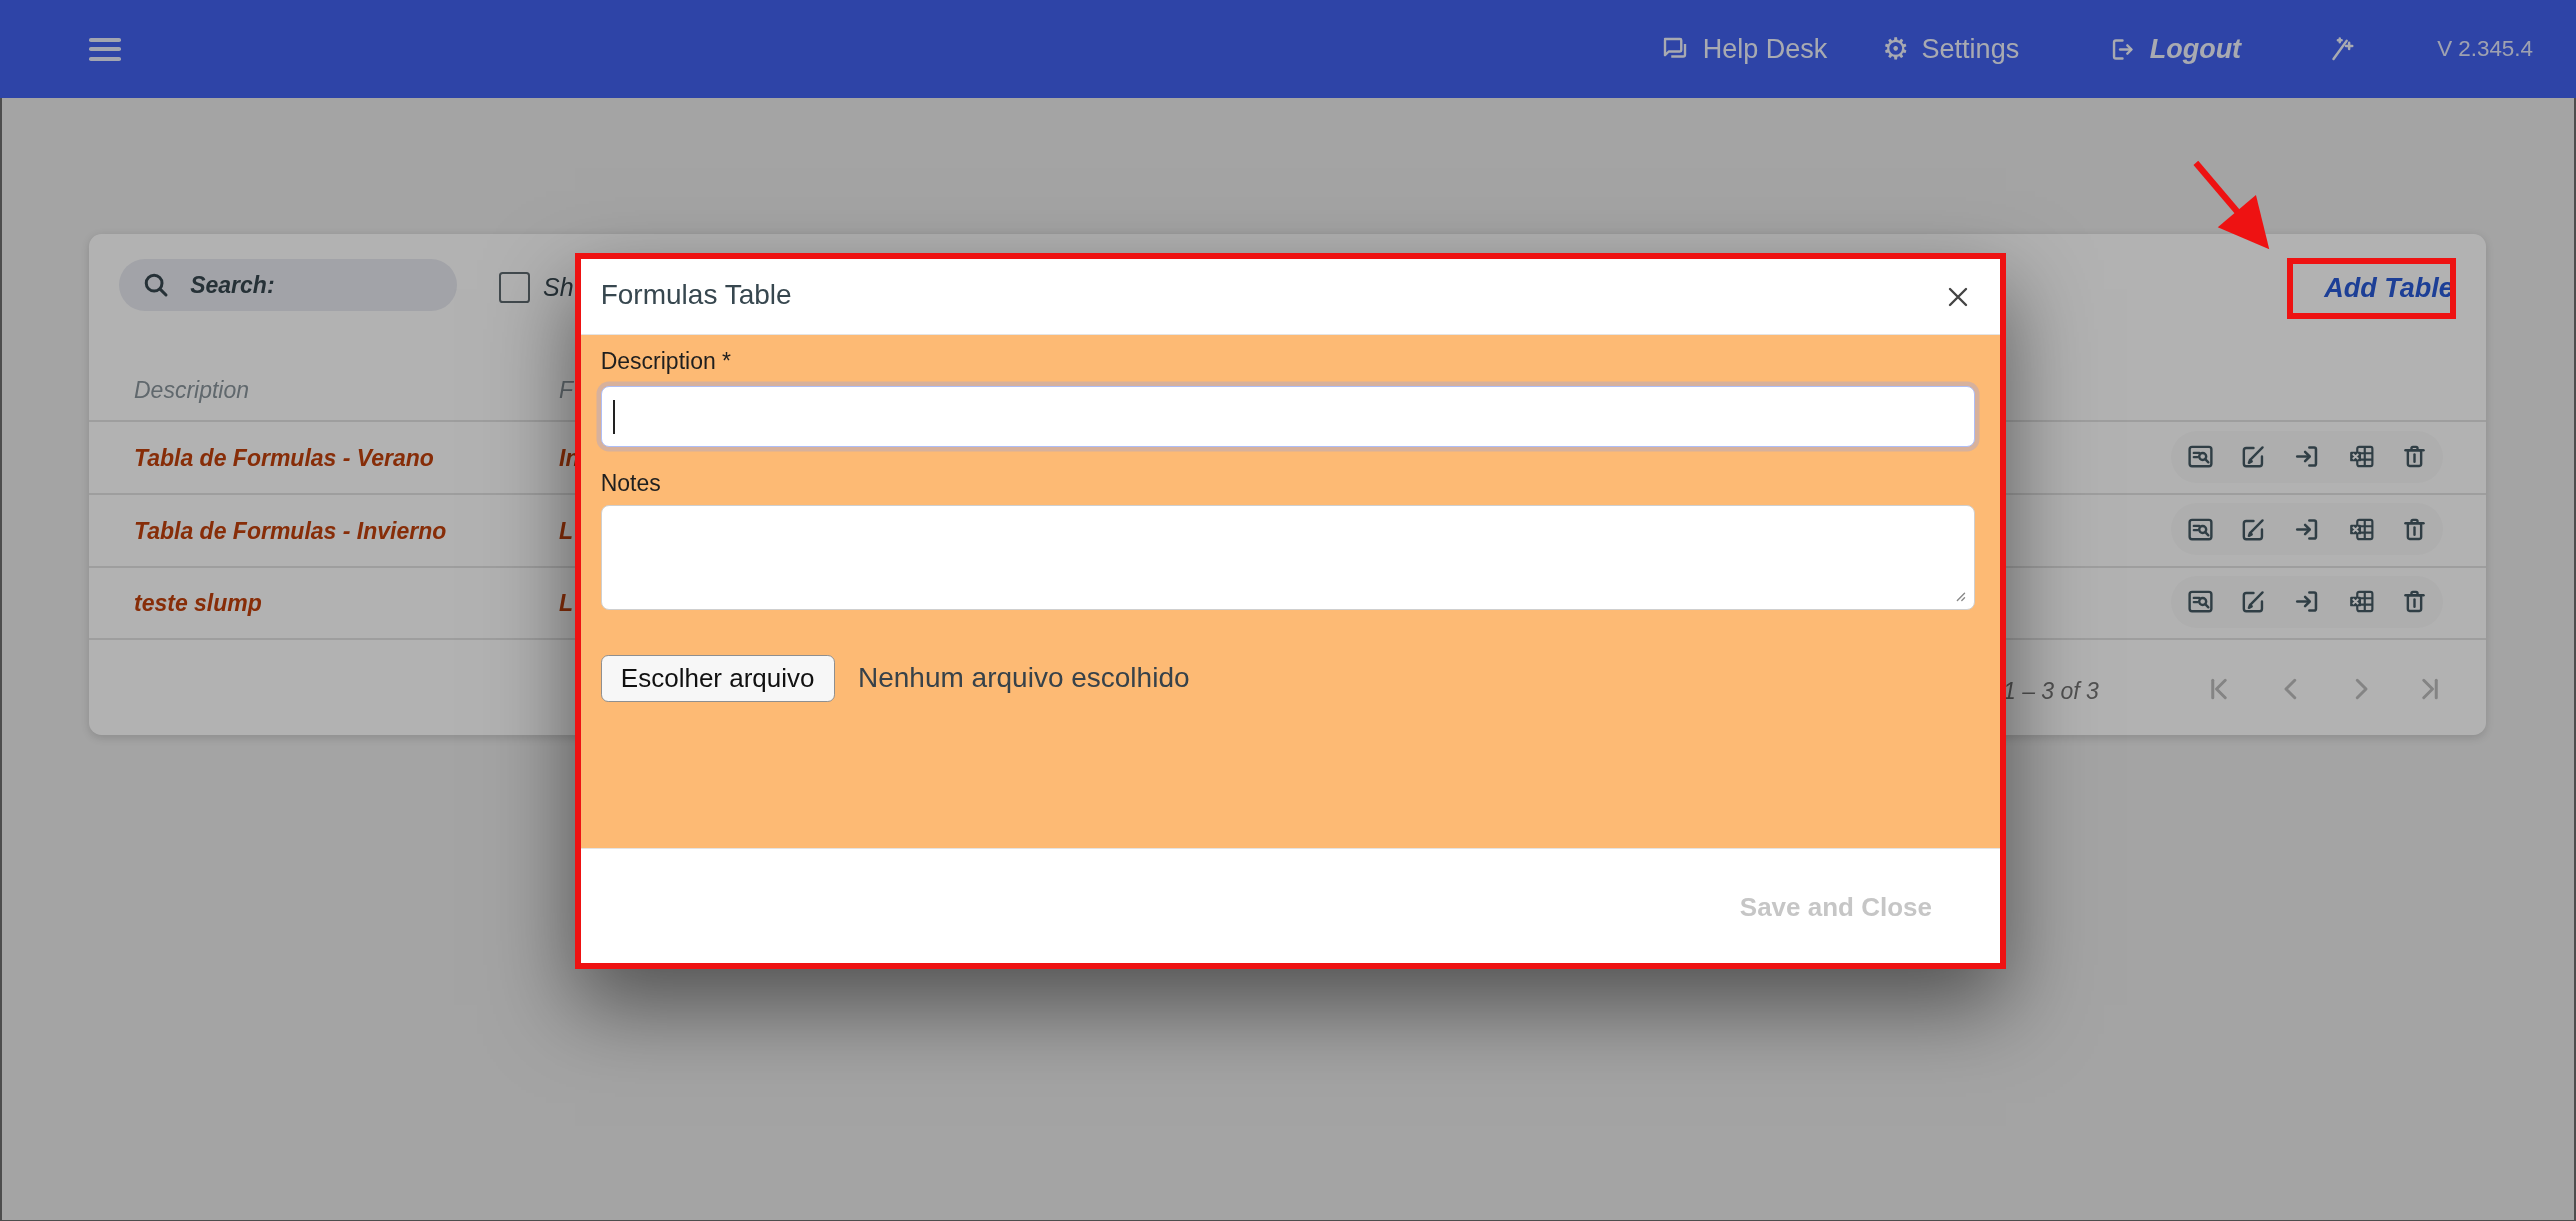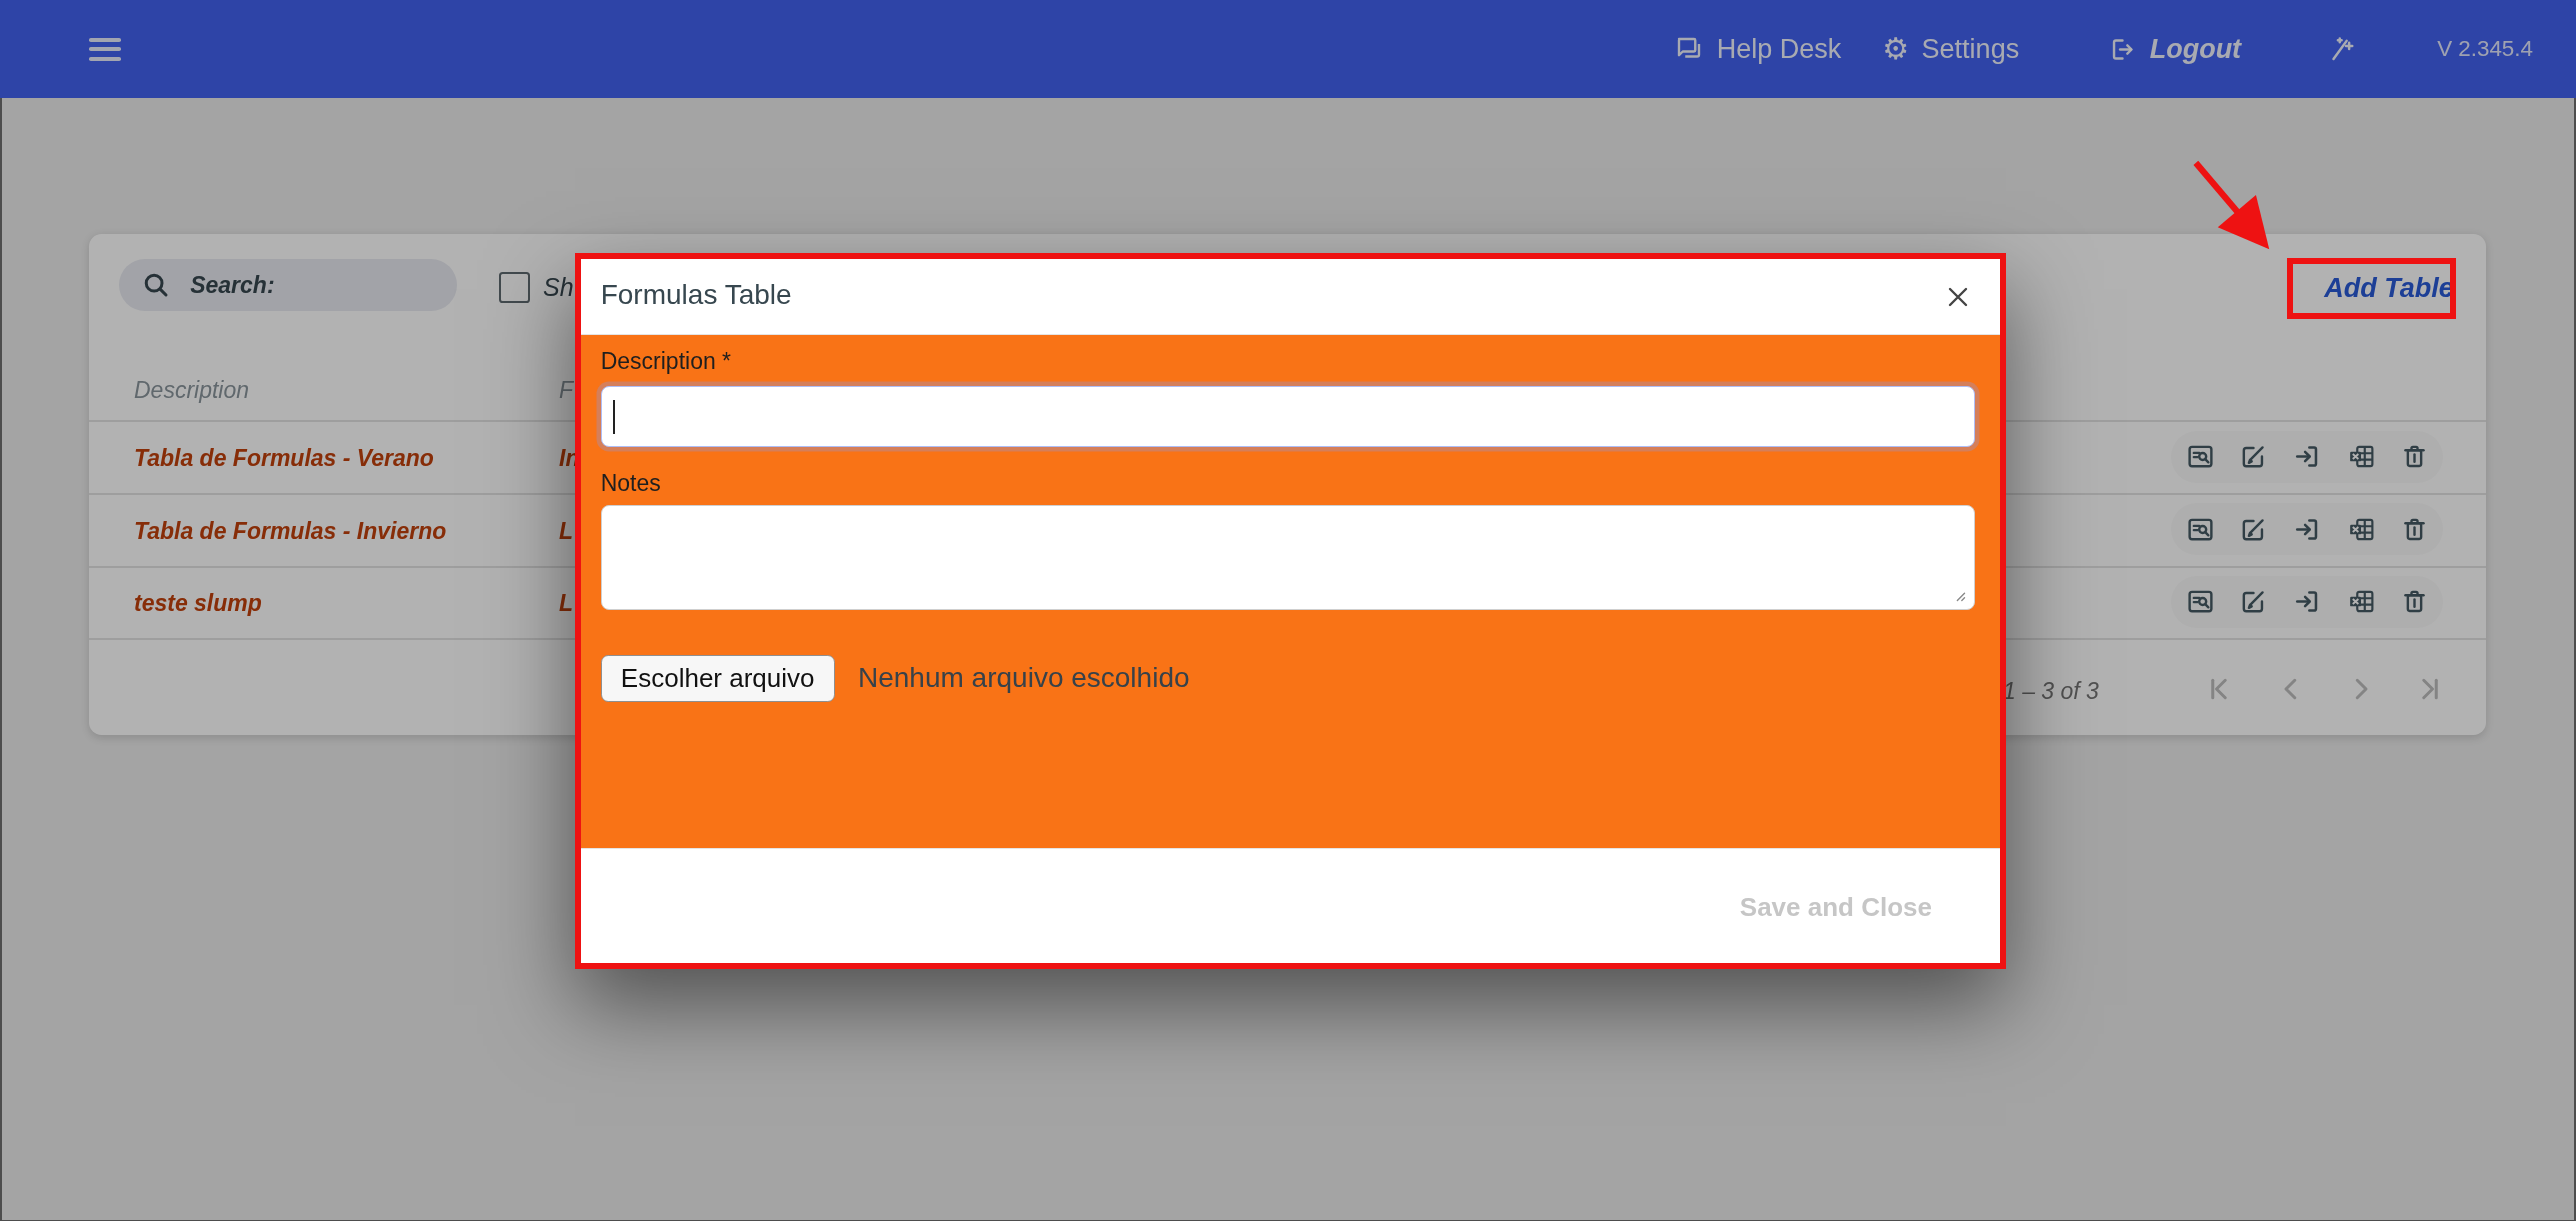--- a/index.html
+++ b/index.html
@@ -40,21 +40,21 @@
   .pg-ico{width:30px;height:30px;color:#bdbdbd;position:absolute;cursor:default;}
   .add-table-lbl{position:absolute;left:2198px;top:24px;width:204px;height:61px;display:flex;
     align-items:center;justify-content:center;font-size:27px;font-weight:700;color:#2a5bd7;cursor:pointer;}
 
   
   .overlay{position:absolute;inset:0;background:rgba(0,0,0,.30);z-index:10;}
 
   
   .modal{position:absolute;left:575px;top:253px;width:1431px;height:716px;z-index:20;
     border:6.3px solid #ee1212;background:#ffffff;box-shadow:0 36px 81px rgba(0,0,0,.5);box-sizing:border-box;}
-  .modal-inner{position:relative;width:1419px;height:703px;background:#f97316;}
+  .modal-inner{position:relative;width:1419px;height:703px;background:#fdba74;}
   .modal-head{position:absolute;left:0;top:0;width:100%;height:76px;background:#fff;border-bottom:1.8px solid #e4e4e4;box-sizing:border-box;}
   .modal-title{position:absolute;left:19.7px;top:19.7px;font-size:28px;color:#37474f;}
   .modal-close{position:absolute;left:1361px;top:21.5px;width:32px;height:32px;color:#444;cursor:pointer;}
   .fld-label{position:absolute;left:19.7px;font-size:23px;font-weight:500;color:#1f1f1f;}
   .txt-input{position:absolute;left:19.7px;top:127px;width:1374px;height:61px;background:#fff;border:1.8px solid #aebef7;
     border-radius:8px;box-shadow:0 0 0 4.5px rgba(130,155,250,.30);box-sizing:border-box;cursor:text;}
   .caret{position:absolute;left:32px;top:141px;width:2.2px;height:34px;background:#222;}
   .txt-area{position:absolute;left:19.7px;top:246px;width:1374px;height:105px;background:#fff;border:1.8px solid #cfcfcf;
     border-radius:8px;box-sizing:border-box;cursor:text;}
   .resize-glyph{position:absolute;right:7.2px;bottom:7.2px;width:14.3px;height:14.3px;color:#8a8a8a;}
@@ -170,21 +170,21 @@
 
 <div class="viewport">
 
   <div class="appbar">
     <div class="burger">
         <span></span>
         <span></span>
         <span></span>
       </div>
     <div class="nav">
-      <div class="nav-item" style="margin-right:41px">
+      <div class="nav-item" style="margin-right:55px">
         <svg class="hn" width="30" height="30" viewBox="0 0 34 34">
             <use href="#i-chat"></use>
           </svg>
         <span>Help Desk</span>
       </div>
       <div class="nav-item" style="margin-right:89px">
         <span style="font-size:30px;line-height:30px">⚙</span>
         <span>Settings</span>
       </div>
       <div class="nav-item" style="margin-right:85px;font-style:italic;font-weight:700">

